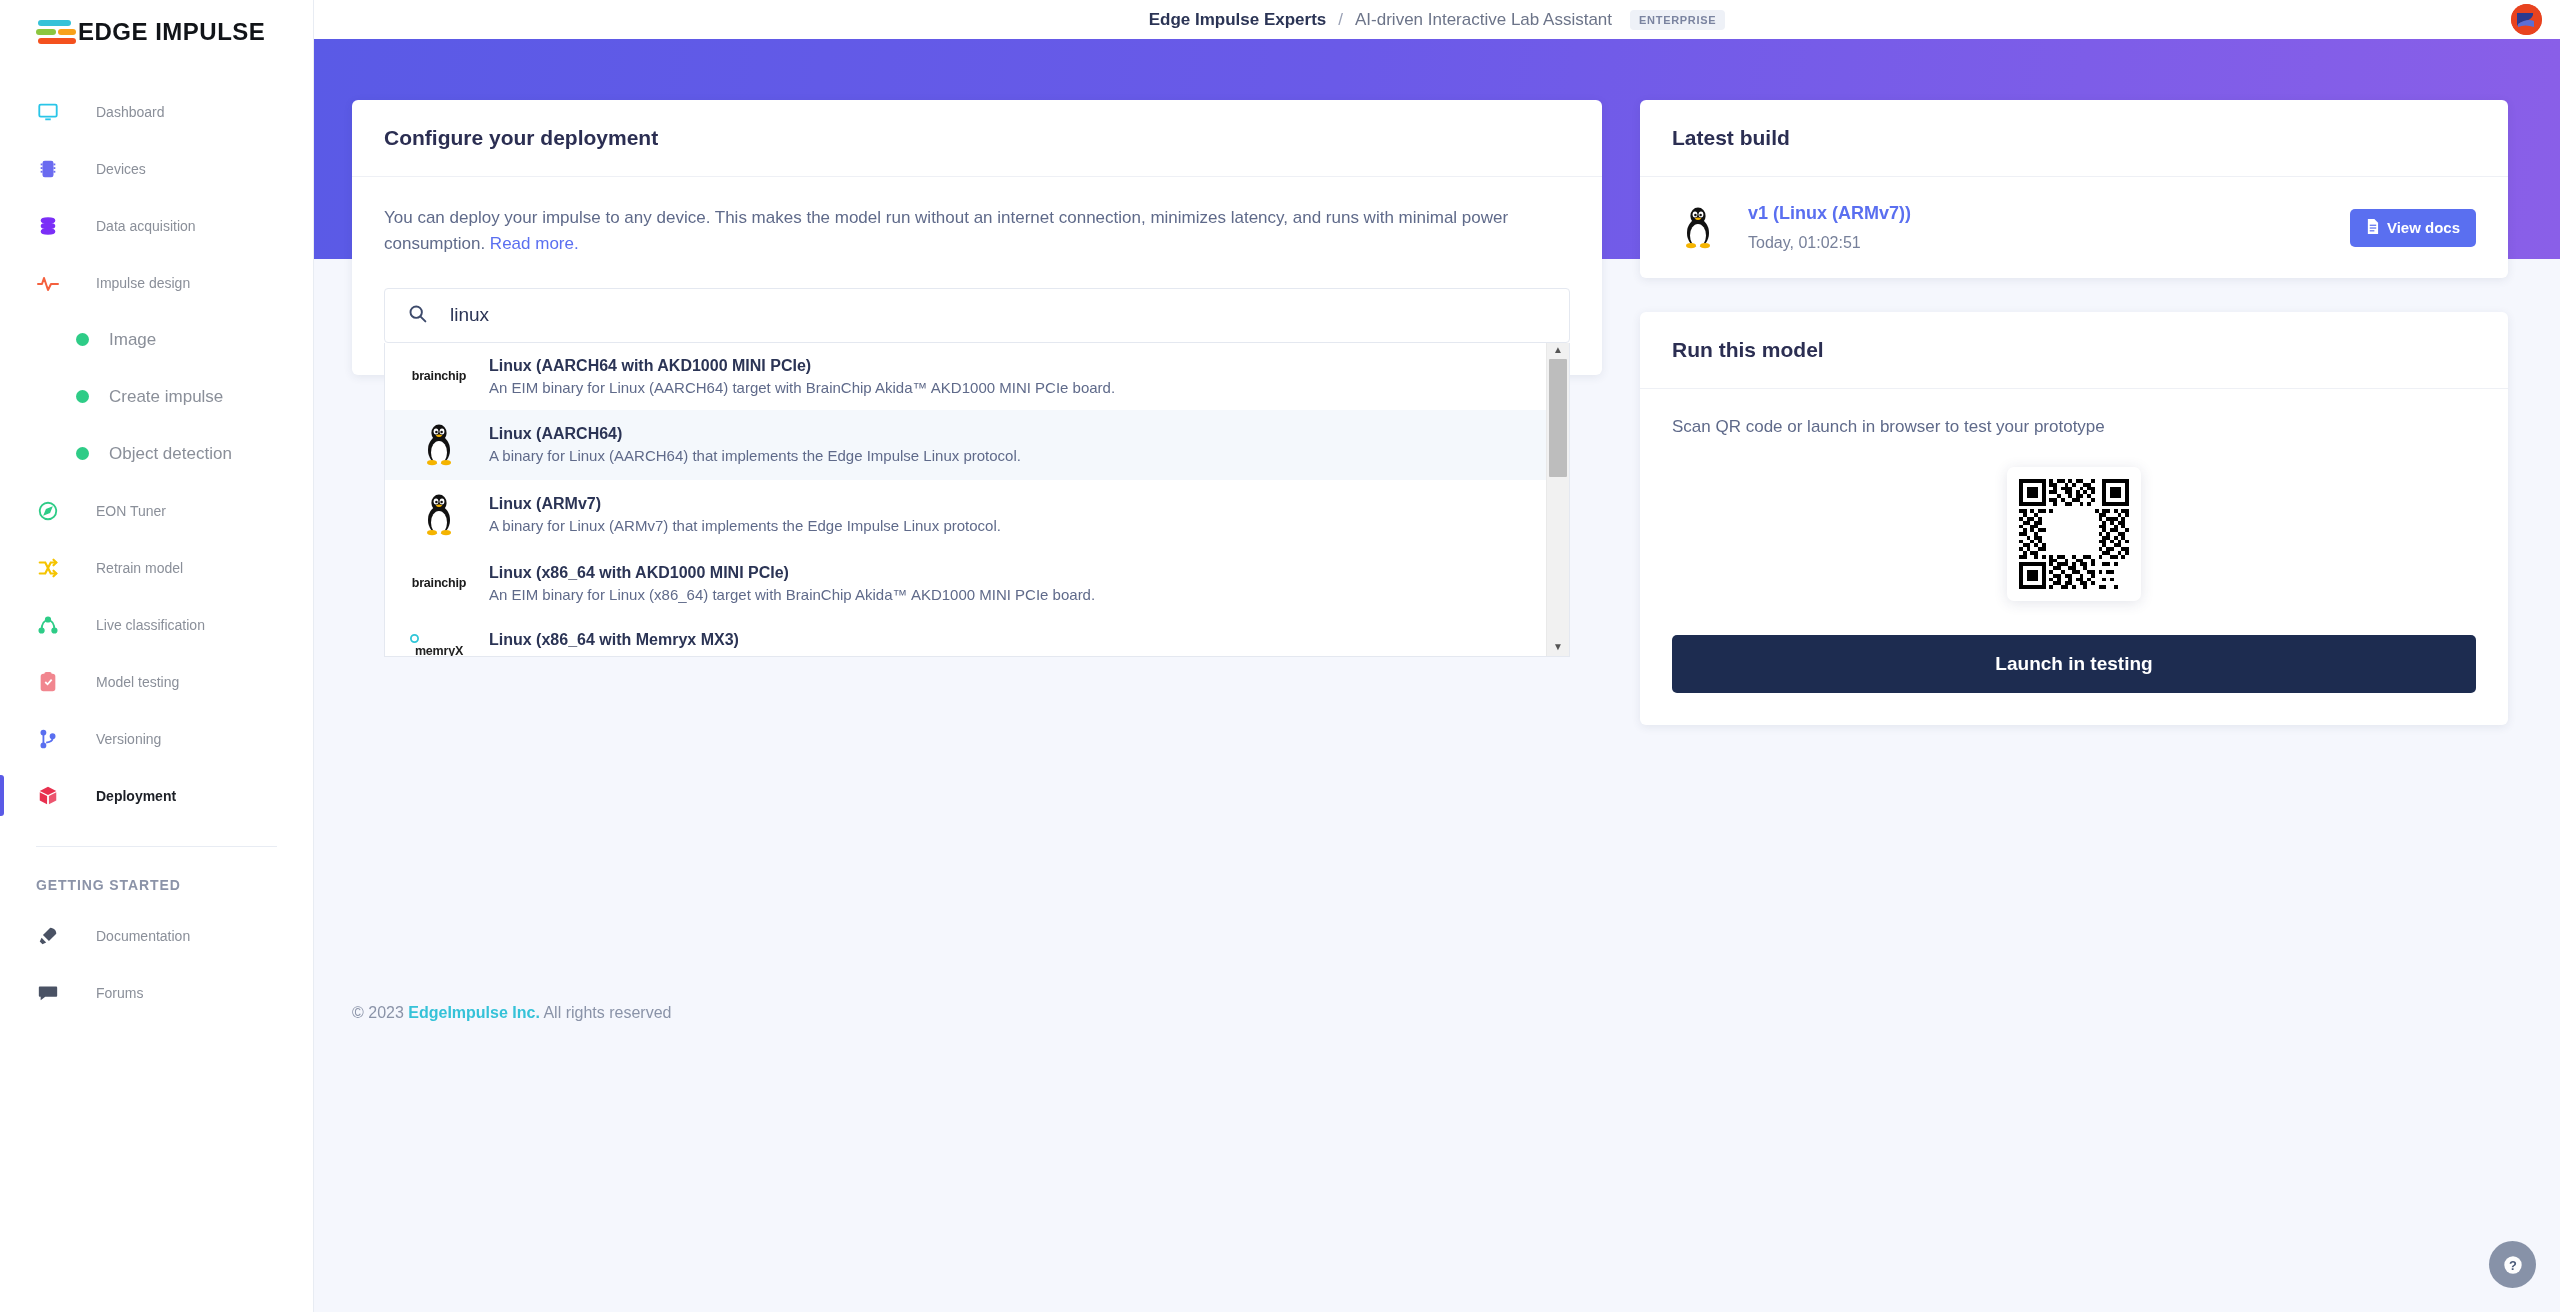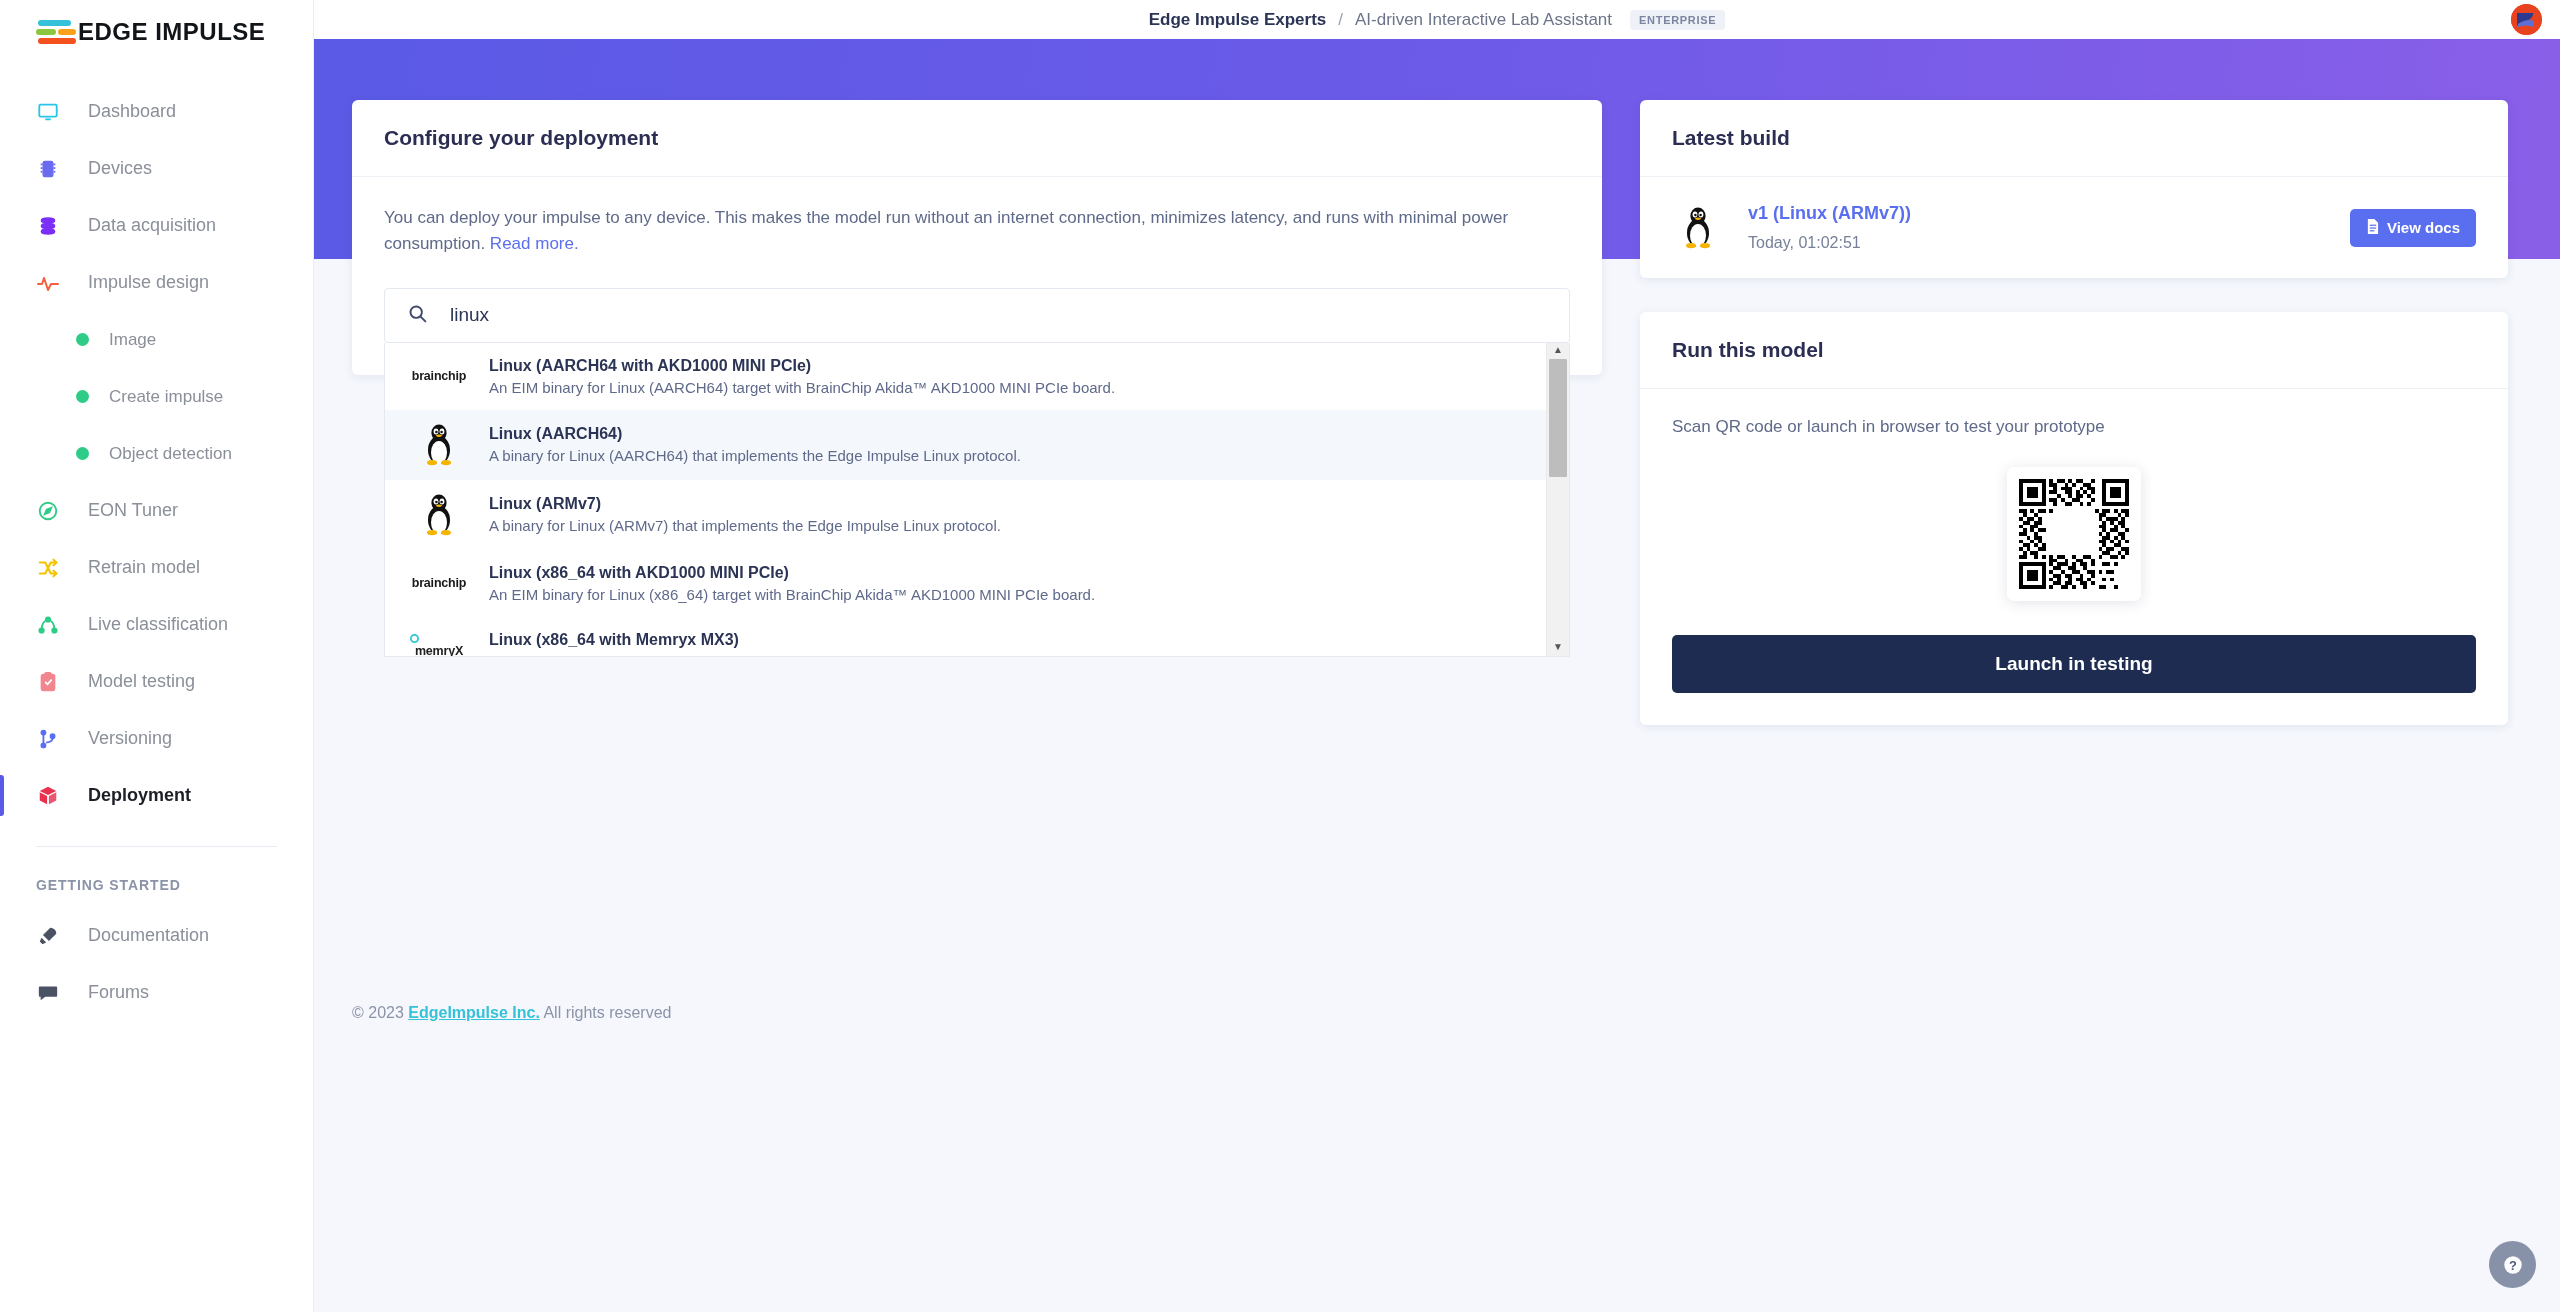--- a/index.html
+++ b/index.html
@@ -27,23 +27,23 @@
   .logo-bar { position: absolute; height: 6px; border-radius: 3px; }
   .lb1 { background:#35c2d8; left:2px;  top:2px;  width:33px; }
   .lb2 { background:#8cc63f; left:0px;  top:11px; width:20px; }
   .lb3 { background:#f8a11b; left:22px; top:11px; width:18px; }
   .lb4 { background:#f4511e; left:2px;  top:20px; width:38px; }
   .logo-text {
     font-size: 24px; font-weight: 700; letter-spacing: .5px; color: #111418;
   }
   .nav { padding-top: 20px; }
   .nav-item {
-    display: flex; align-items: center; gap: 28px;
+    display: flex; align-items: center; gap: 36px;
     height: 57px; padding-left: 36px;
-    color: #8a8f99; font-size: 18px; cursor: pointer;
+    color: #8a8f99; font-size: 14px; cursor: pointer;
     position: relative;
   }
   .nav-item.active { color: #1c1f26; font-weight: 600; }
   .nav-item.active::before {
     content: ""; position: absolute; left: 0; top: 8px; bottom: 8px;
     width: 4px; background: #5a5ae6; border-radius: 0 3px 3px 0;
   }
   .nav-ico { width: 24px; height: 24px; display: flex; align-items: center; justify-content: center; flex: 0 0 24px;}
   .sub-item {
     display: flex; align-items: center; gap: 20px;
@@ -165,21 +165,21 @@
     display: block; width: 100%; margin-top: 34px;
     background: #1d2c50; color: #fff; border: 0; border-radius: 5px;
     height: 58px; font-size: 19px; font-weight: 600; cursor: pointer;
     font-family: "Liberation Sans", sans-serif;
   }
 
   .footer {
     position: absolute; left: 38px; top: 1004px;
     font-size: 16px; color: #8a93a8;
   }
-  .footer b { color: #35c2d8; text-decoration: underline; }
+  .footer b { color: #35c2d8; }
 
   .help-btn {
     position: absolute; right: 24px; bottom: 24px;
     width: 47px; height: 47px; border-radius: 50%;
     background: #8792a8; color: #fff;
     display: flex; align-items: center; justify-content: center;
     cursor: pointer;
   }
 </style>
 </head>

